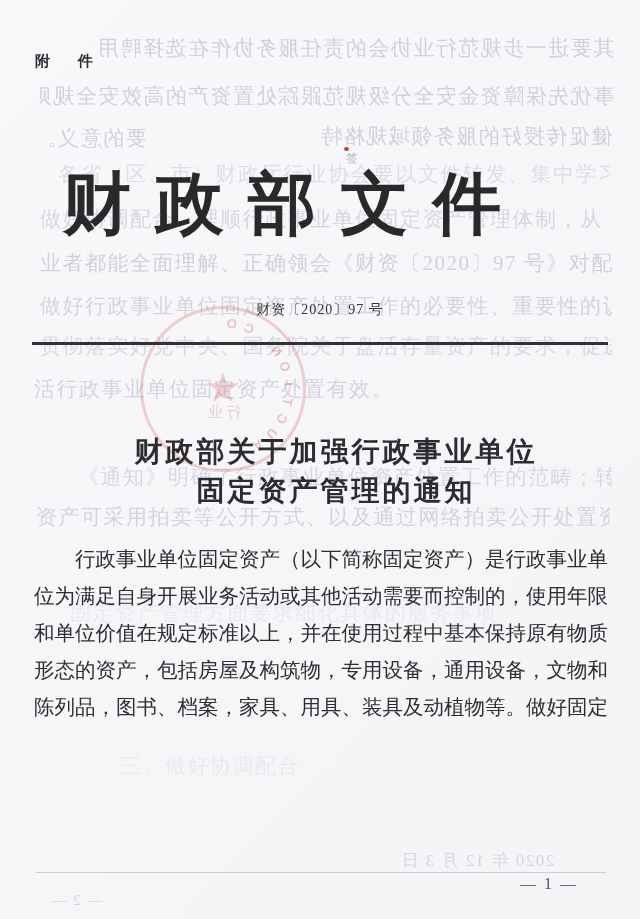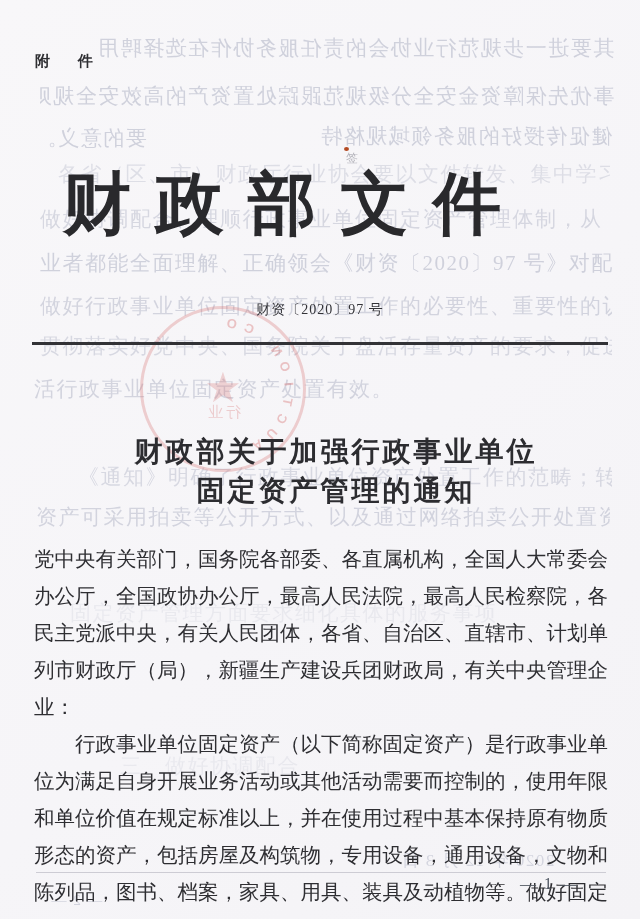--- a/index.html
+++ b/index.html
@@ -106,21 +106,20 @@
   <div class="divider"></div>
 
   <div class="red-dot"></div>
 
   <h2 class="notice-title">
     <div>财政部关于加强行政事业单位</div>
     <div>固定资产管理的通知</div>
   </h2>
 
   <div class="body-text">
-    <p class="p1">党中央有关部门，国务院各部委、各直属机构，全国人大常委会办公厅，全国政协办公厅，最高人民法院，最高人民检察院，各民主党派中央，有关人民团体，各省、自治区、直辖市、计划单列市财政厅（局），新疆生产建设兵团财政局，有关中央管理企业：</p>
     <p class="p2">行政事业单位固定资产（以下简称固定资产）是行政事业单位为满足自身开展业务活动或其他活动需要而控制的，使用年限和单位价值在规定标准以上，并在使用过程中基本保持原有物质形态的资产，包括房屋及构筑物，专用设备，通用设备，文物和陈列品，图书、档案，家具、用具、装具及动植物等。做好固定</p>
   </div>
 
   <div class="footer-line"></div>
 
   <div class="page-number">— 1 —</div>
 
 </div>
 
 </body></html>

